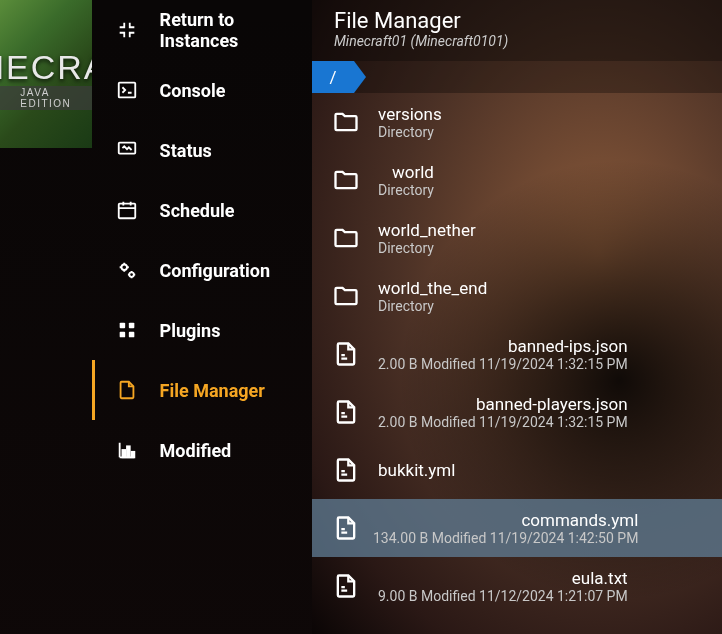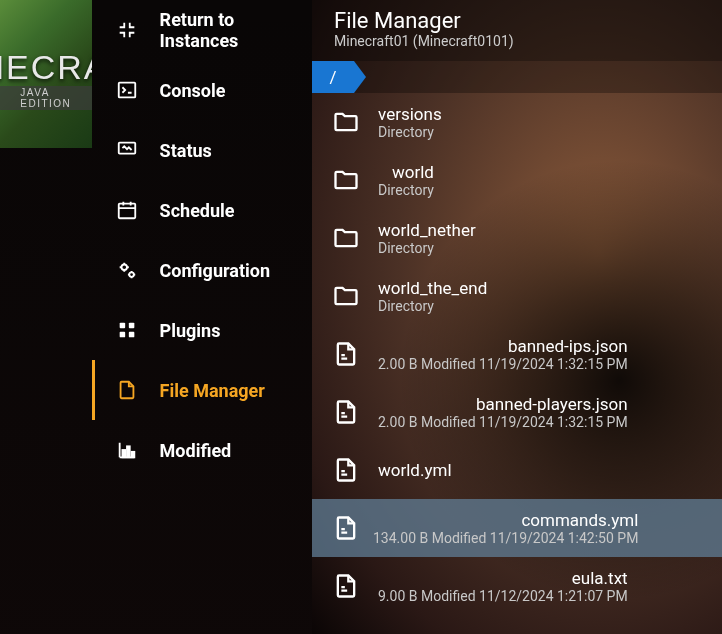--- a/index.html
+++ b/index.html
@@ -100,20 +100,21 @@
   background: rgba(0,0,0,0.5);
 }
 .header-title {
   font-size: 22px;
   color: #fff;
   font-weight: 400;
 }
 .header-sub {
   font-size: 14px;
   color: #ccc;
+  font-style: italic;
 }
 .breadcrumb {
   position: relative;
   display: flex;
   align-items: center;
   background: rgba(0,0,0,0.3);
 }
 .crumb-root {
   width: 42px;
   height: 32px;
@@ -343,21 +344,21 @@
         </div>
       </div>
       <div class="file-row">
         <span class="file-icon">
           <svg viewBox="0 0 24 24" fill="none" stroke="currentColor" stroke-width="2">
             <path d="M14 3H6a1 1 0 0 0-1 1v16a1 1 0 0 0 1 1h12a1 1 0 0 0 1-1V8l-5-5z"></path>
             <path d="M14 3v5h5M8 13h3M8 16h5"></path>
           </svg>
         </span>
         <div class="file-info">
-          <span class="file-name">world.yml</span>
+          <span class="file-name">bukkit.yml</span>
         </div>
       </div>
       <div class="file-row selected">
         <span class="file-icon">
           <svg viewBox="0 0 24 24" fill="none" stroke="currentColor" stroke-width="2">
             <path d="M14 3H6a1 1 0 0 0-1 1v16a1 1 0 0 0 1 1h12a1 1 0 0 0 1-1V8l-5-5z"></path>
             <path d="M14 3v5h5M8 13h3M8 16h5"></path>
           </svg>
         </span>
         <div class="file-info">

